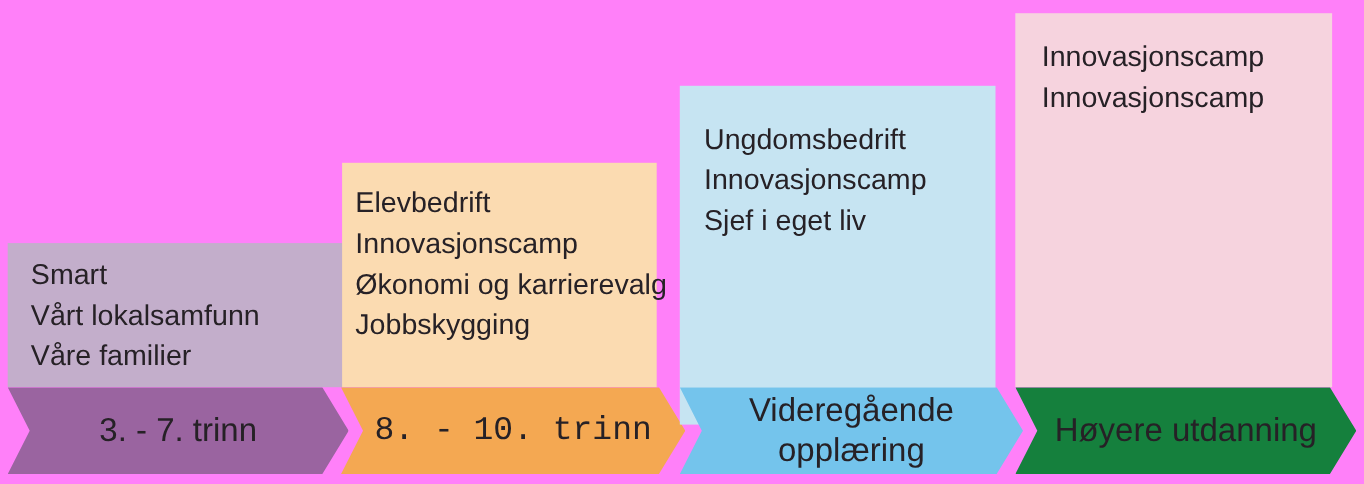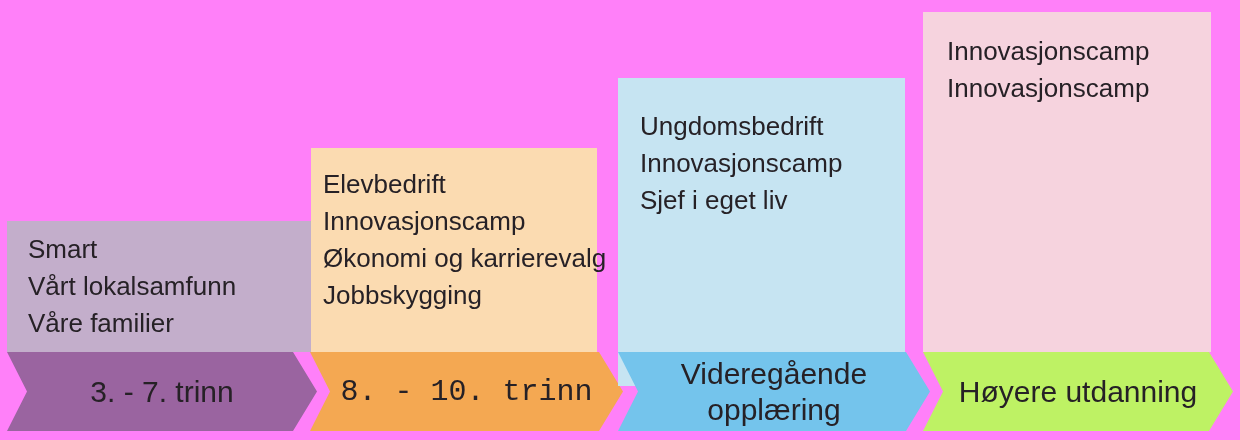--- a/index.html
+++ b/index.html
@@ -83,18 +83,18 @@
     <div class="arrow c3-arrow" style="background-color: rgb(116, 196, 236);">
       <span class="arrow-label">Videregående opplæring</span>
     </div>
   </section>
 
   <section>
     <div class="box c4-box" style="background-color: rgb(246, 211, 222);">
       <div class="program">Innovasjonscamp</div>
       <div class="program">Innovasjonscamp</div>
     </div>
-    <div class="arrow c4-arrow" style="background-color: #bef264;">
+    <div class="arrow c4-arrow" style="background-color: #15803d;">
       <span class="arrow-label">Høyere utdanning</span>
     </div>
   </section>
 
 </div>
 
 </body></html>

